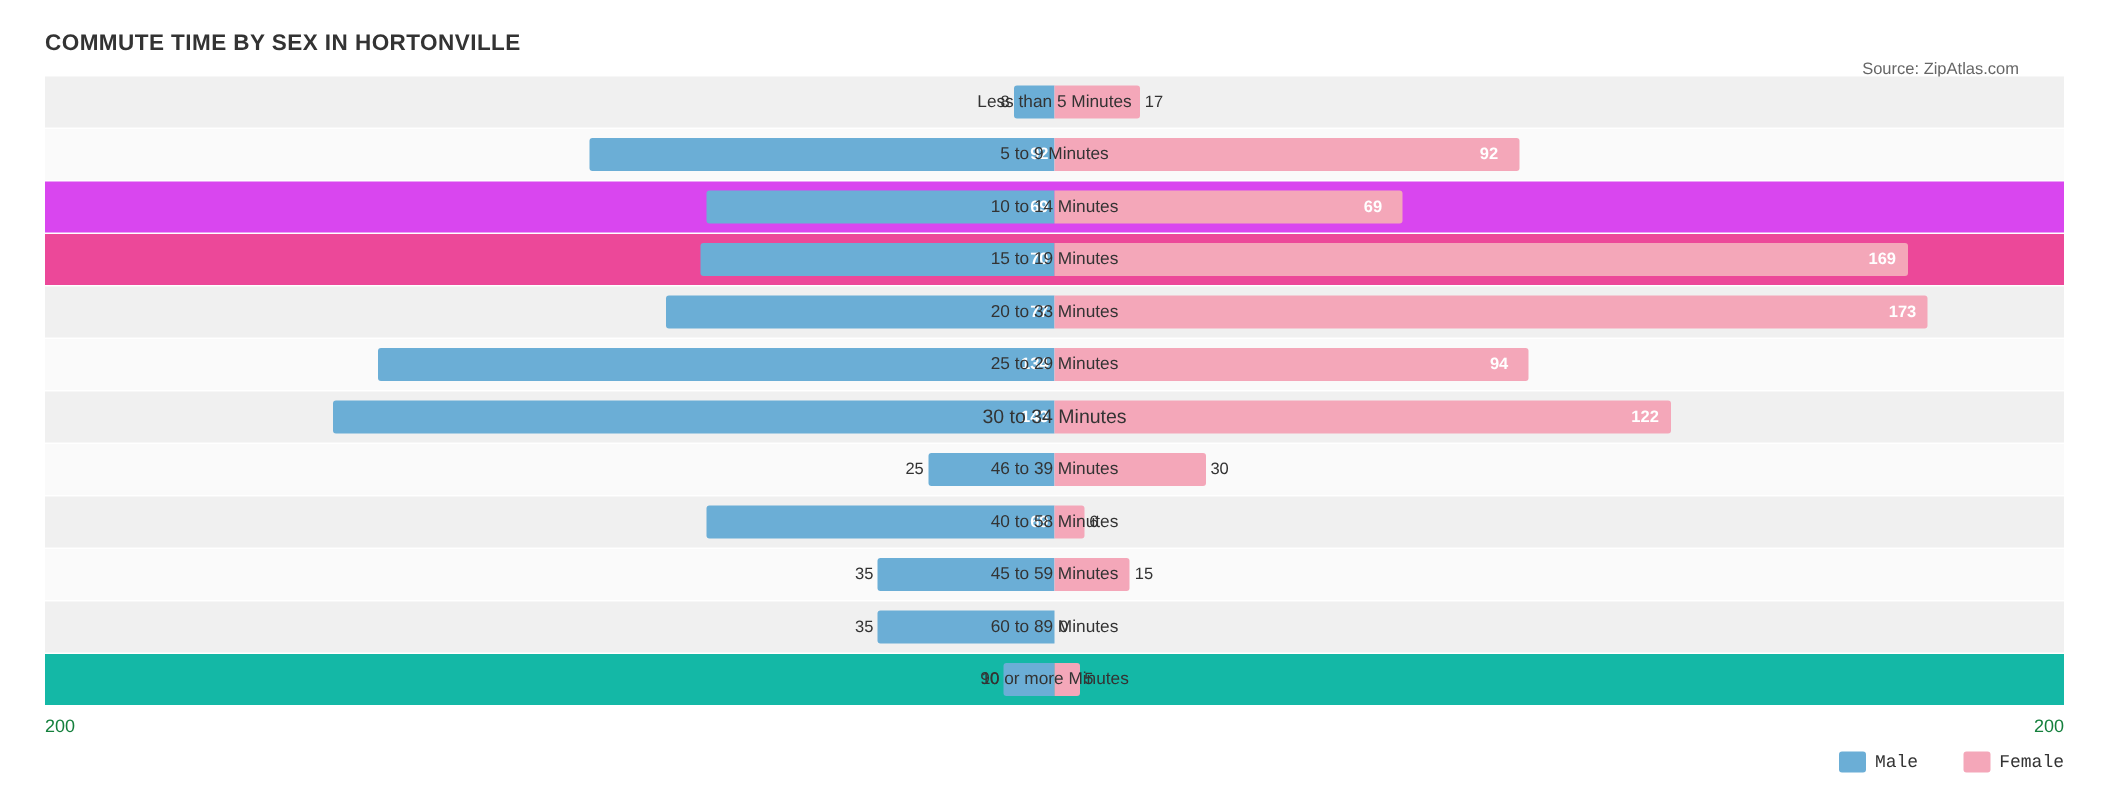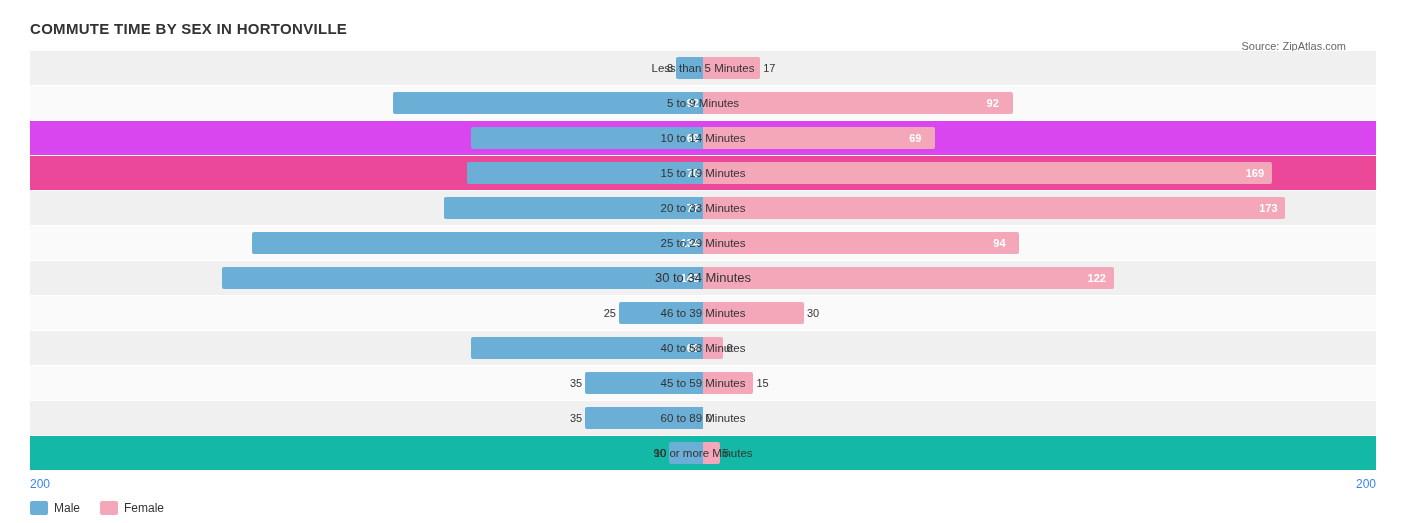--- a/index.html
+++ b/index.html
@@ -27,27 +27,28 @@
     }
     .chart-area {
       position: relative;
       width: 100%;
     }
     .axis-labels {
       display: flex;
       justify-content: space-between;
       padding: 6px 0 4px 0;
       font-size: 12px;
-      color: #3b82f6;
+      color: #15803d;
     }
     .legend {
       display: flex;
-      justify-content: flex-start;
-      gap: 20px;
+      justify-content: flex-end;
+      gap: 30px;
       margin-top: 6px;
+      font-family: Liberation Mono, monospace;
     }
     .legend-item {
       display: flex;
       align-items: center;
       gap: 6px;
       font-size: 12px;
       color: #333;
     }
     .legend-box {
       width: 18px;

